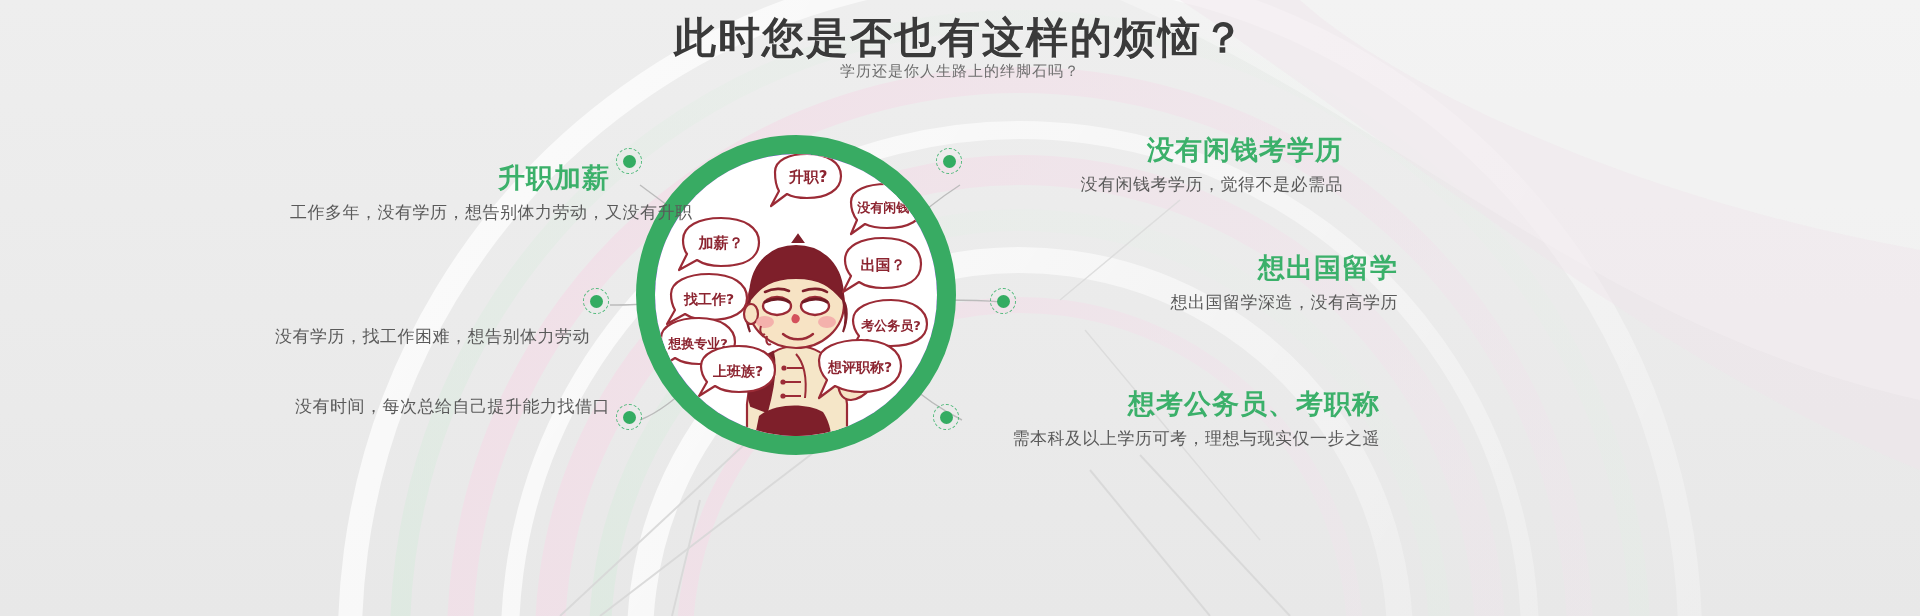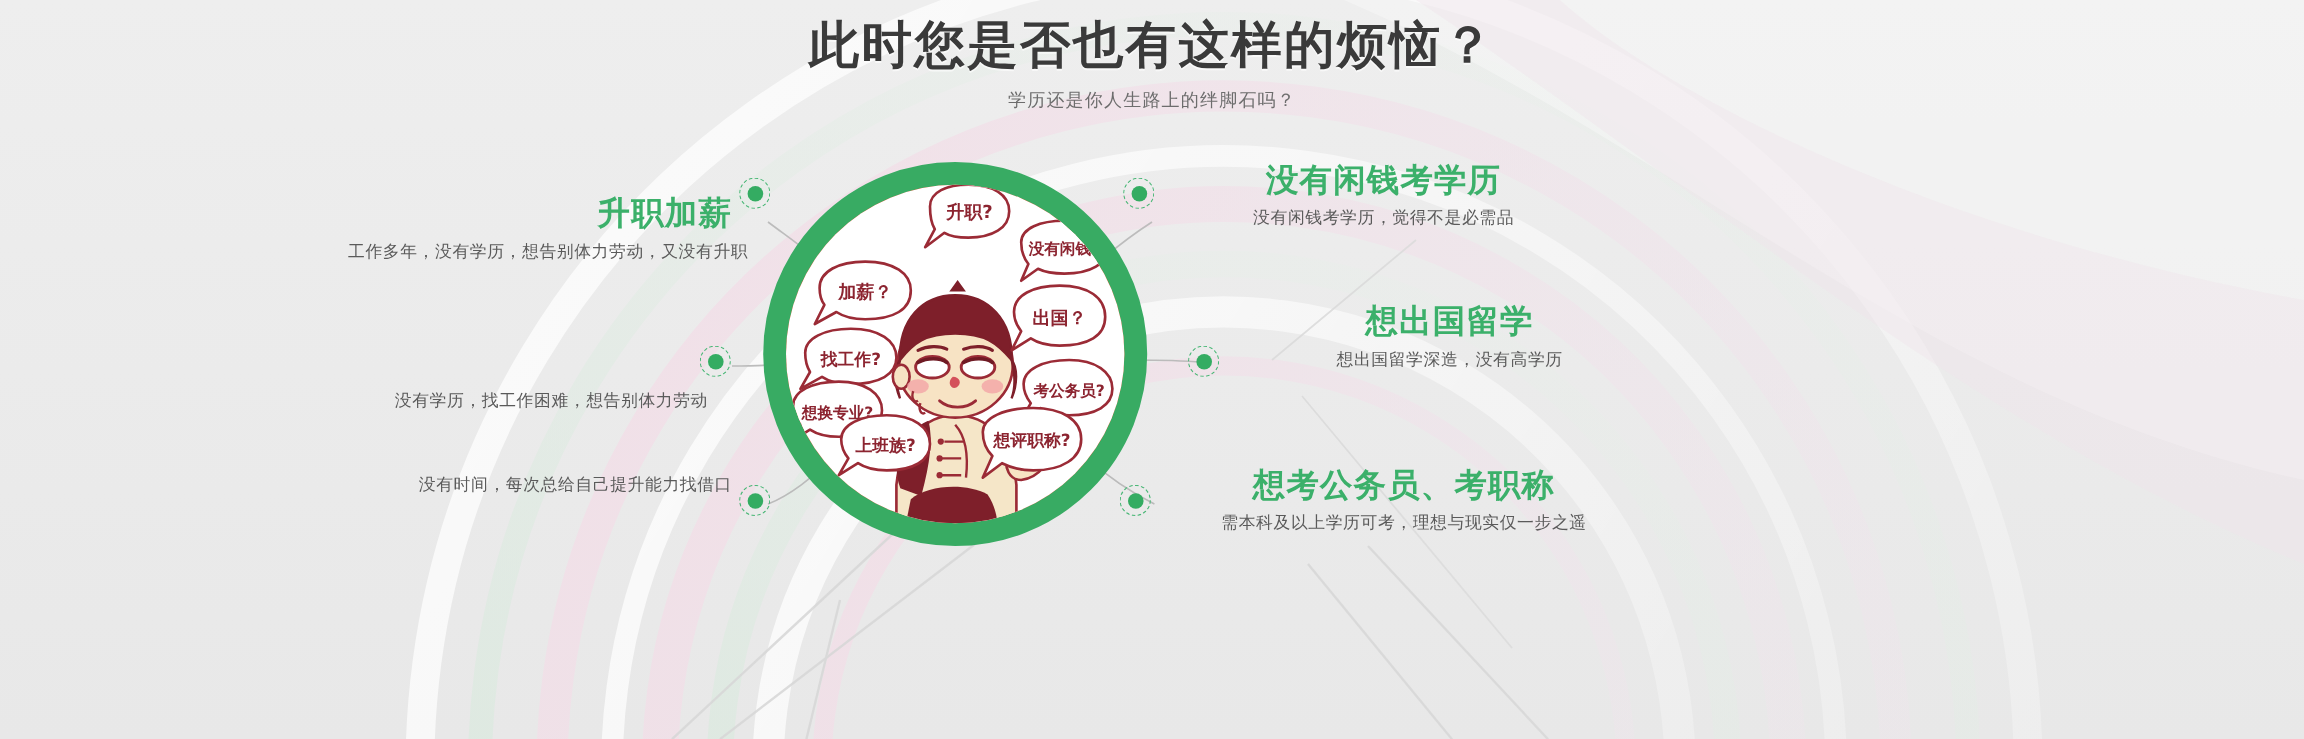--- a/index.html
+++ b/index.html
@@ -15,31 +15,31 @@
   .bg-svg{position:absolute;left:0;top:0;width:1920px;height:616px;}
 
   
   .heading-wrap{position:absolute;left:0;top:14px;width:1920px;text-align:center;z-index:8;}
   .heading{
     font-size:42px;font-weight:bold;color:#3a3a3a;letter-spacing:2px;
     line-height:1.15;text-shadow:0 1px 0 rgba(255,255,255,.6);
     white-space:nowrap;
   }
   .subheading{
-    margin-top:12px;font-size:15px;color:#6d6d6d;letter-spacing:1px;
+    font-size:15px;color:#6d6d6d;letter-spacing:1px;
     white-space:nowrap;
   }
 
   
   .ring{
     position:absolute;left:636px;top:135px;width:320px;height:320px;
     border-radius:50%;
     border:19px solid #38ab63;
     box-sizing:border-box;
-    background:#c2410c;
+    background:#6d28d9;
     z-index:5;
   }
   .ring-inner{
     position:absolute;left:0;top:0;width:100%;height:100%;
     border-radius:50%;overflow:hidden;background:#fff;
   }
   .char-svg{position:absolute;left:0;top:0;width:282px;height:282px;}
 
   
   .marker{
@@ -49,24 +49,24 @@
   }
   .marker i{display:block;width:13px;height:13px;border-radius:50%;background:#34ac62;}
 
   
   .item{position:absolute;z-index:7;white-space:nowrap;}
   .item .t{
     font-size:27px;font-weight:bold;color:#3bb06a;letter-spacing:1px;
     line-height:1.2;
   }
   .item .d{
-    font-size:14px;color:#5a5a5a;margin-top:7px;letter-spacing:.5px;
+    font-size:17px;color:#5a5a5a;margin-top:7px;letter-spacing:.5px;
   }
   .item.left{text-align:right;}
-  .item.right{text-align:center;}
+  .item.right{text-align:right;}
 </style>
 </head>
 <body>
 
 <div id="stage">
 
   <svg class="bg-svg" viewBox="0 0 1920 616" preserveAspectRatio="none" aria-hidden="true">
     <defs>
       <linearGradient id="gbase" x1="0" y1="0" x2="0" y2="1">
         <stop offset="0" stop-color="#eeeeee"></stop>

